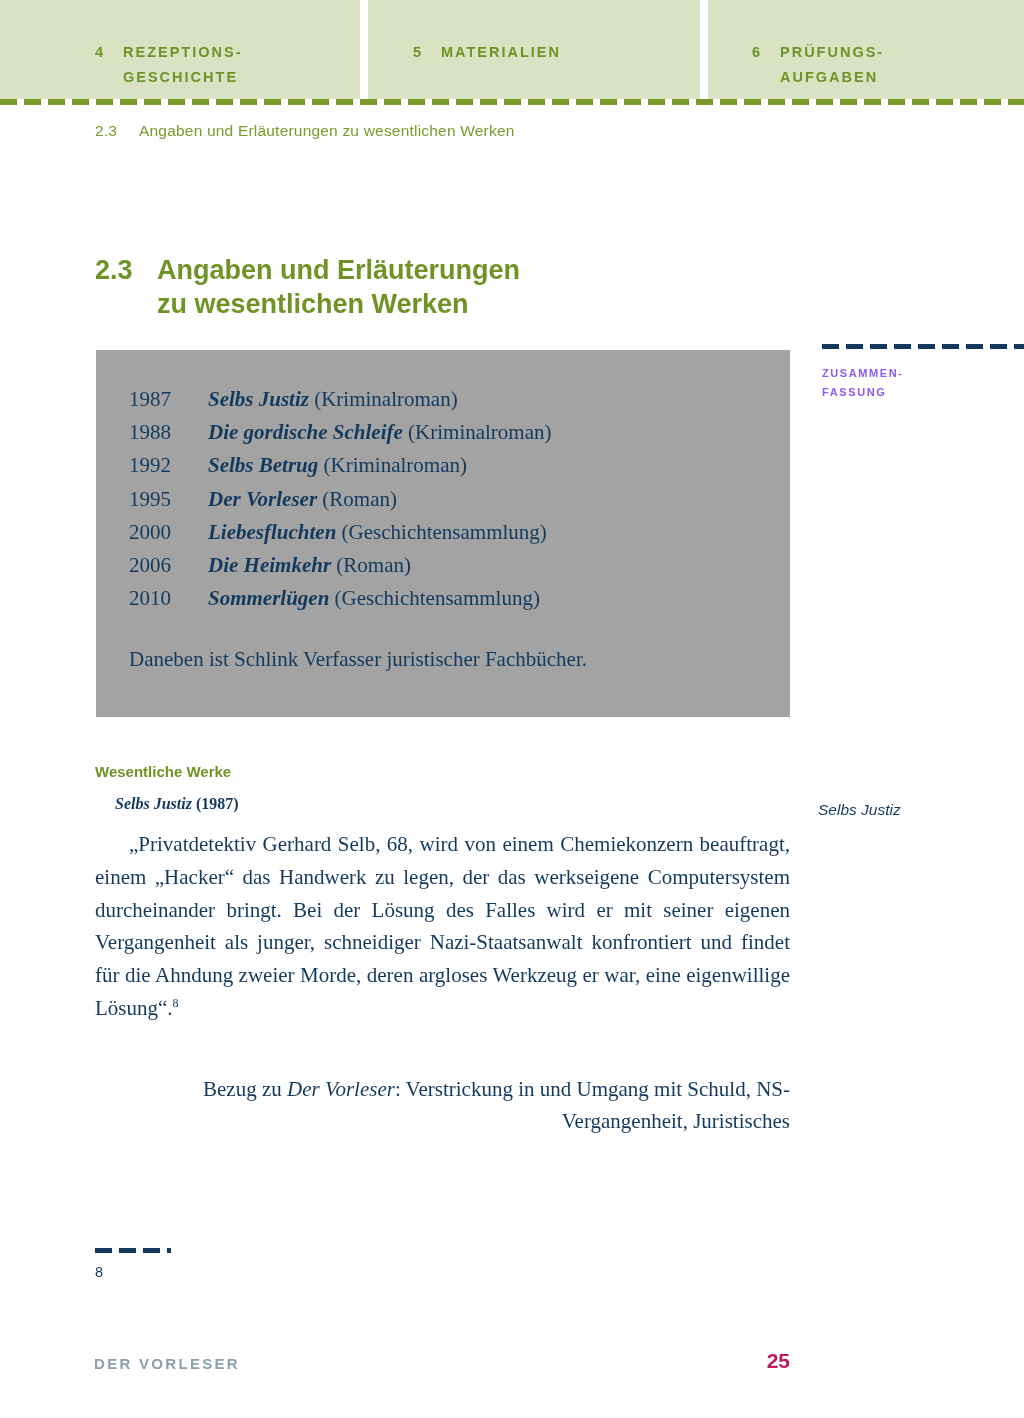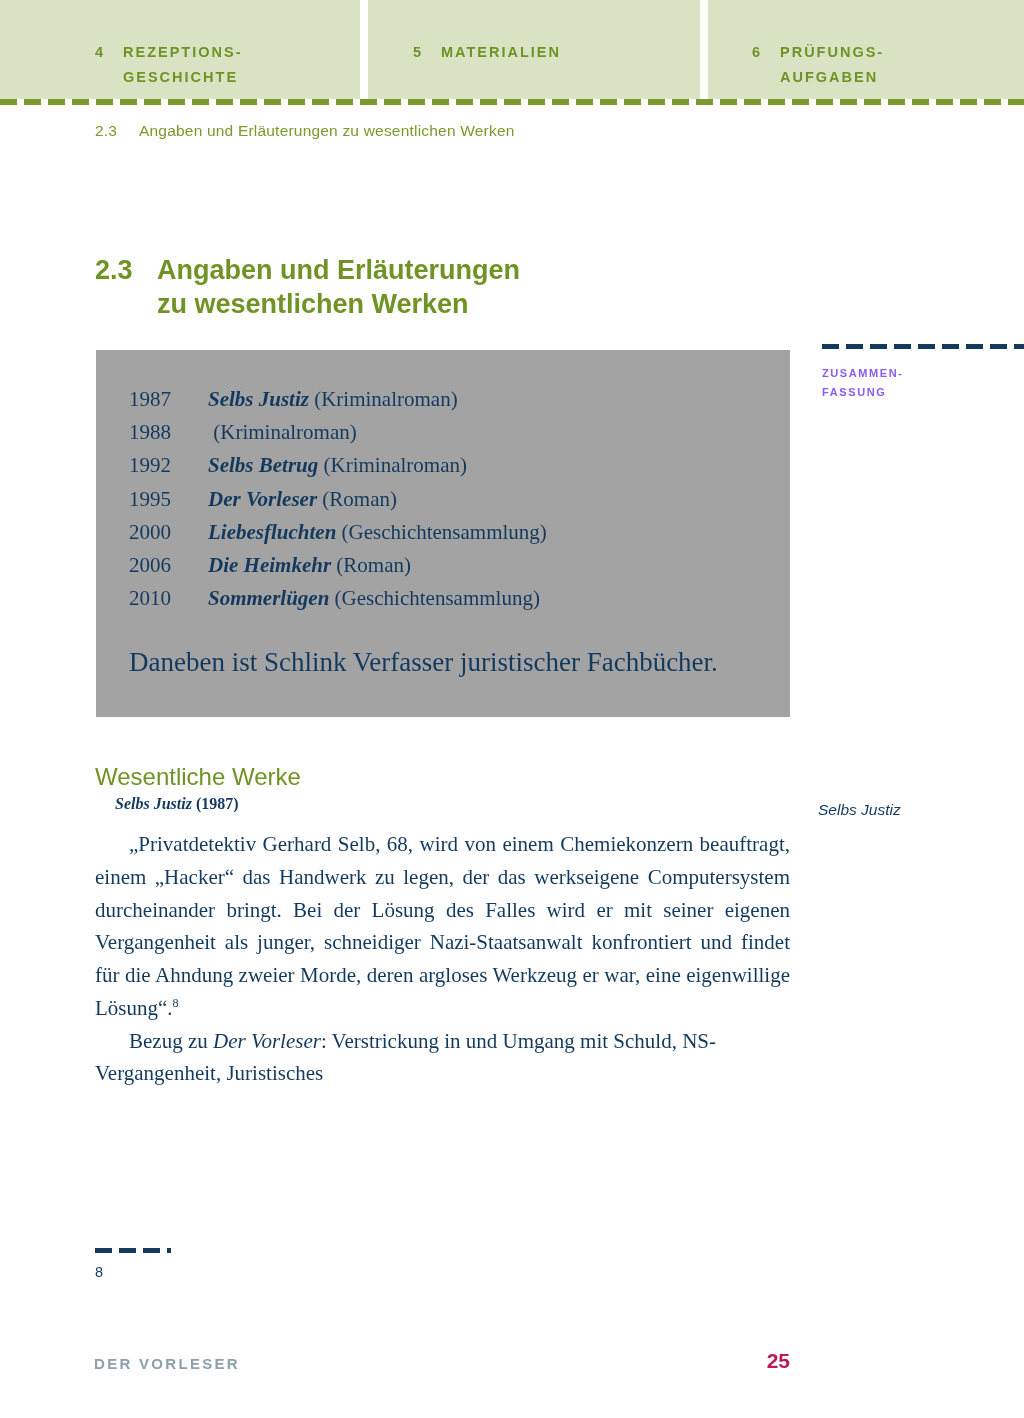--- a/index.html
+++ b/index.html
@@ -126,21 +126,21 @@
     font-weight: bold;
     font-style: italic;
     white-space: pre;
   }
   .work-kind { white-space: pre; }
   .summary-note {
     position: absolute;
     left: 33px;
     top: 297px;
     font-family: "Liberation Serif", serif;
-    font-size: 27px;
+    font-size: 21px;
     color: #133a5e;
   }
 
   
   .margin-tag {
     position: absolute;
     left: 822px;
     top: 344px;
     width: 202px;
   }
@@ -161,22 +161,22 @@
     line-height: 1.75;
     white-space: pre-line;
   }
 
   
   .sec-head {
     position: absolute;
     left: 95px;
     top: 763px;
     color: #6f9325;
-    font-size: 24px;
-    font-weight: normal;
+    font-size: 15px;
+    font-weight: bold;
   }
   .work-head {
     position: absolute;
     left: 95px;
     top: 795px;
     font-family: "Liberation Serif", serif;
     font-size: 16px;
     font-weight: bold;
     color: #133a5e;
     margin-left: 20px;
@@ -193,21 +193,21 @@
     font-size: 21px;
     color: #133a5e;
     line-height: 1.56;
     text-align: justify;
   }
   .body-col p {
     margin: 0;
     text-indent: 34px;
     text-align: justify;
   }
-  .body-col p:last-child { text-align: left; }
+  .body-col p:last-child { text-align: right; margin-top: 48px; }
   .body-col .fn-ref {
     font-size: 12px;
     vertical-align: super;
     line-height: 0;
   }
   .body-col i { font-style: italic; }
 
   
   .margin-note {
     position: absolute;
@@ -306,20 +306,21 @@
 
 <div class="summary-box">
   <div class="works-list">
     <div class="work-row">
       <span class="work-year">1987</span>
       <span class="work-title">Selbs Justiz</span>
       <span class="work-kind"> (Kriminalroman)</span>
     </div>
     <div class="work-row">
       <span class="work-year">1988</span>
+      <span class="work-title">Die gordische Schleife</span>
       <span class="work-kind"> (Kriminalroman)</span>
     </div>
     <div class="work-row">
       <span class="work-year">1992</span>
       <span class="work-title">Selbs Betrug</span>
       <span class="work-kind"> (Kriminalroman)</span>
     </div>
     <div class="work-row">
       <span class="work-year">1995</span>
       <span class="work-title">Der Vorleser</span>

